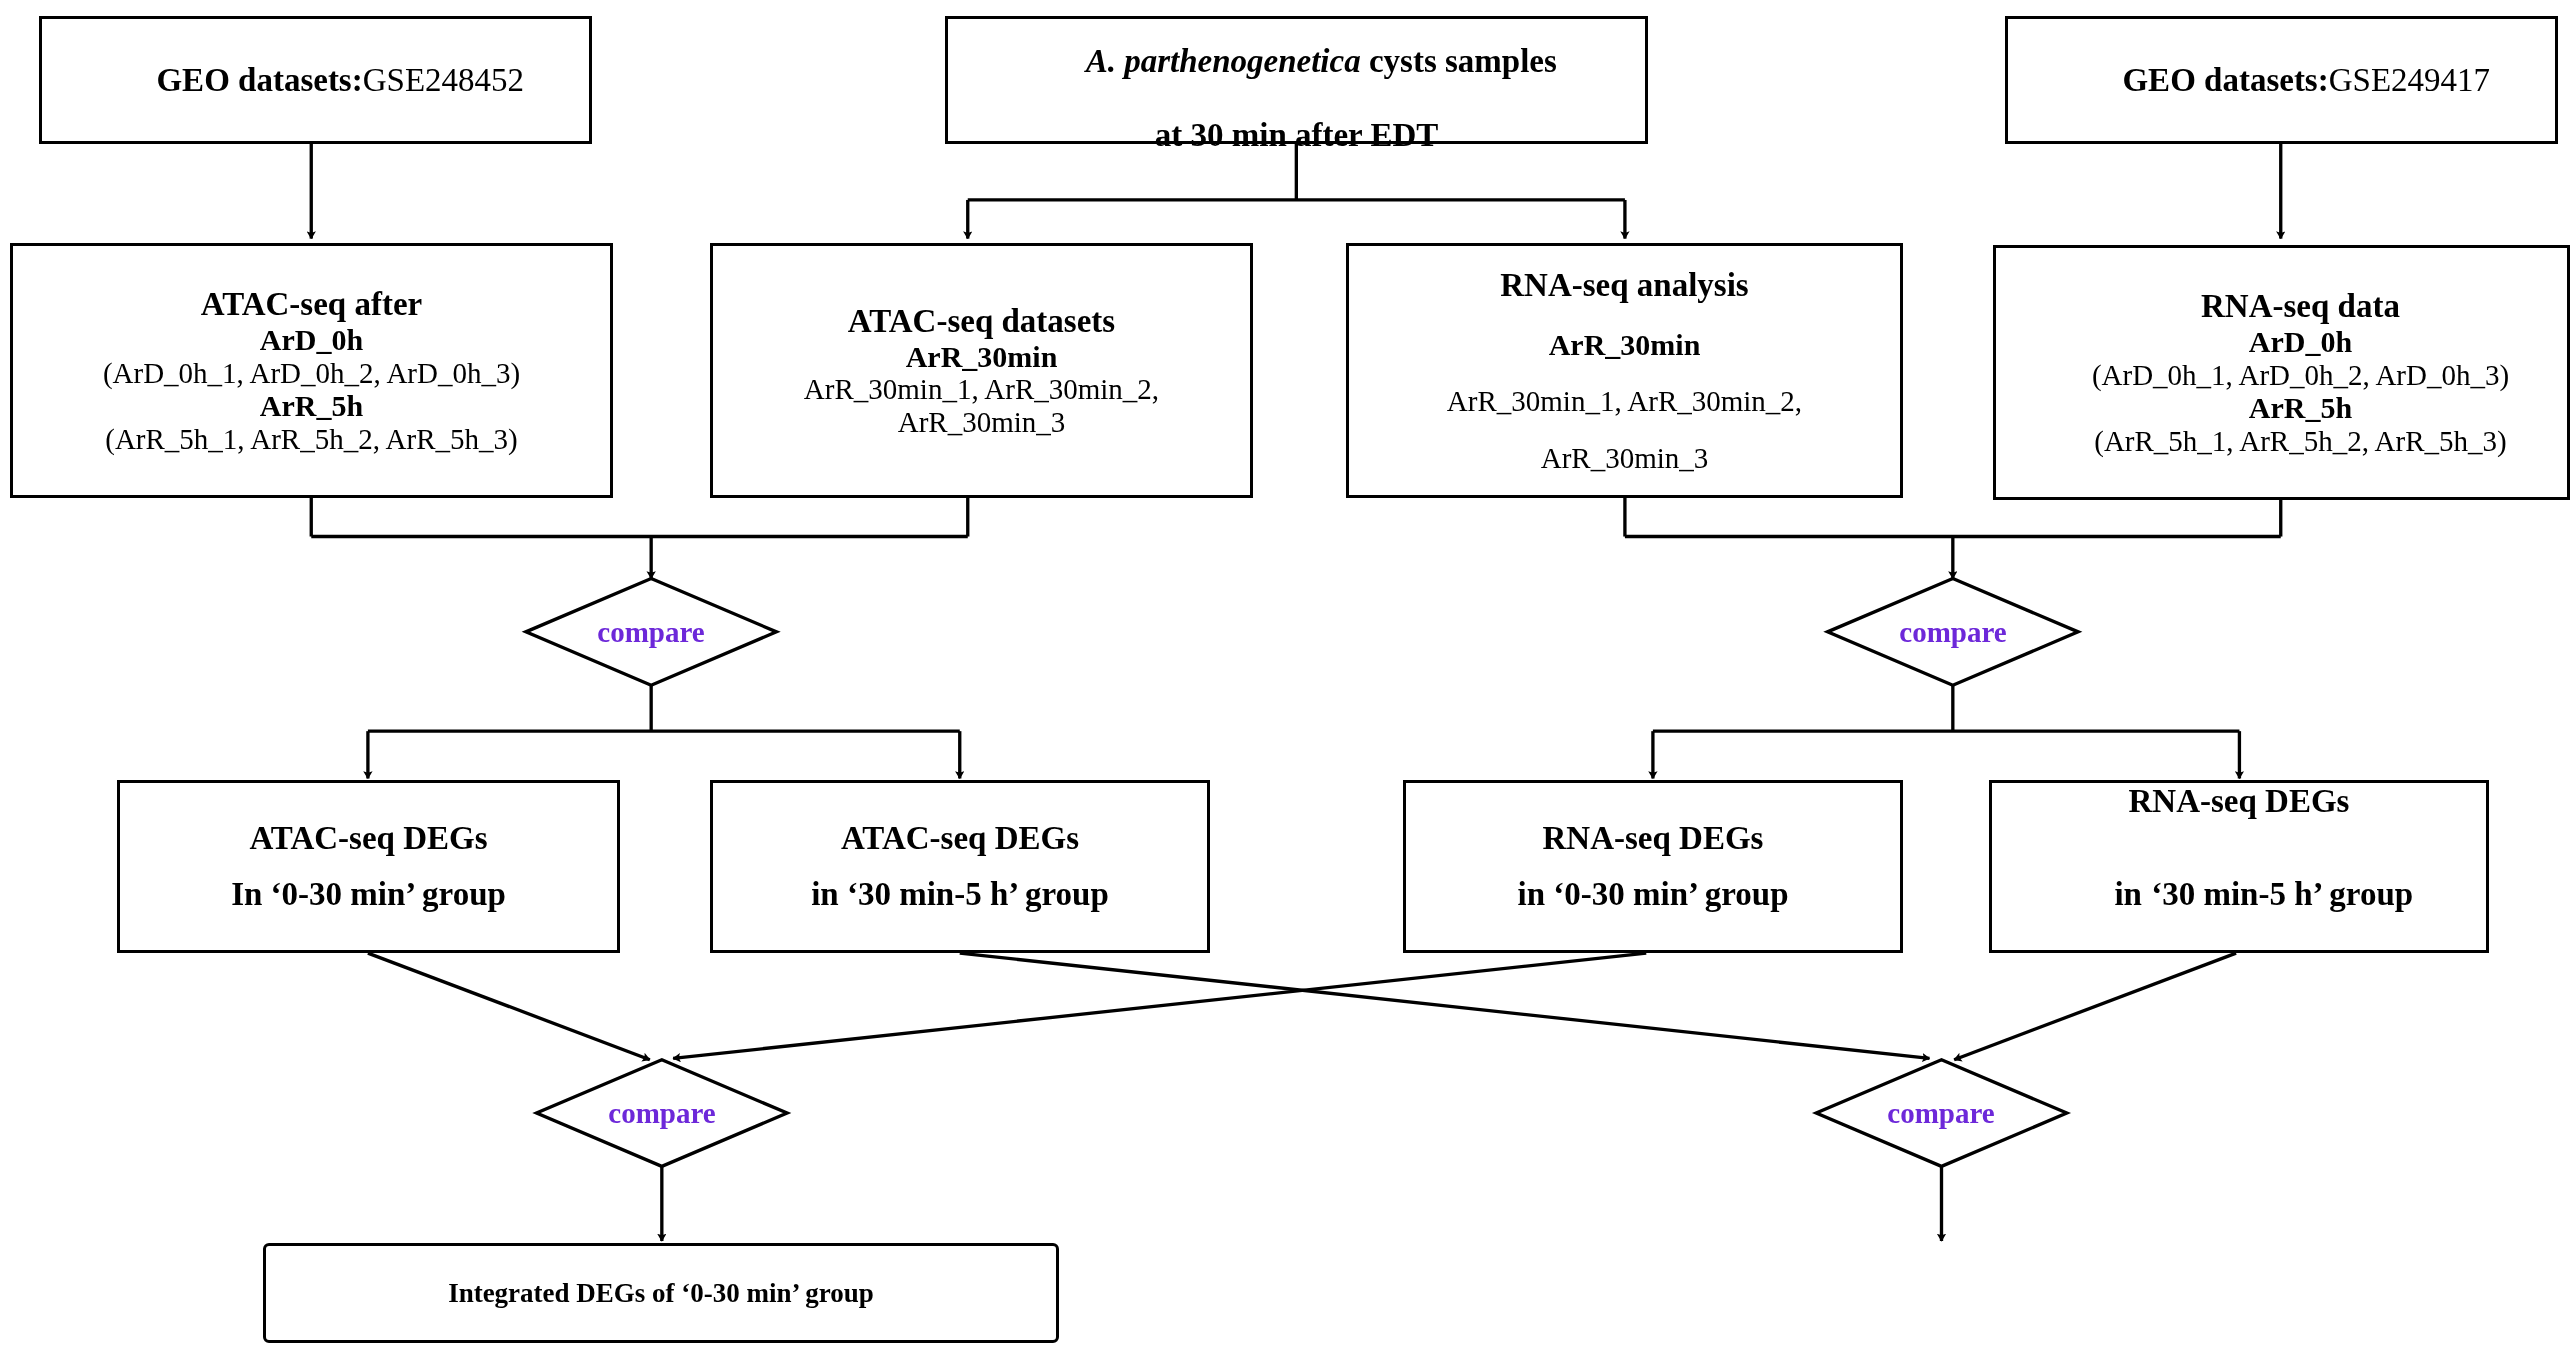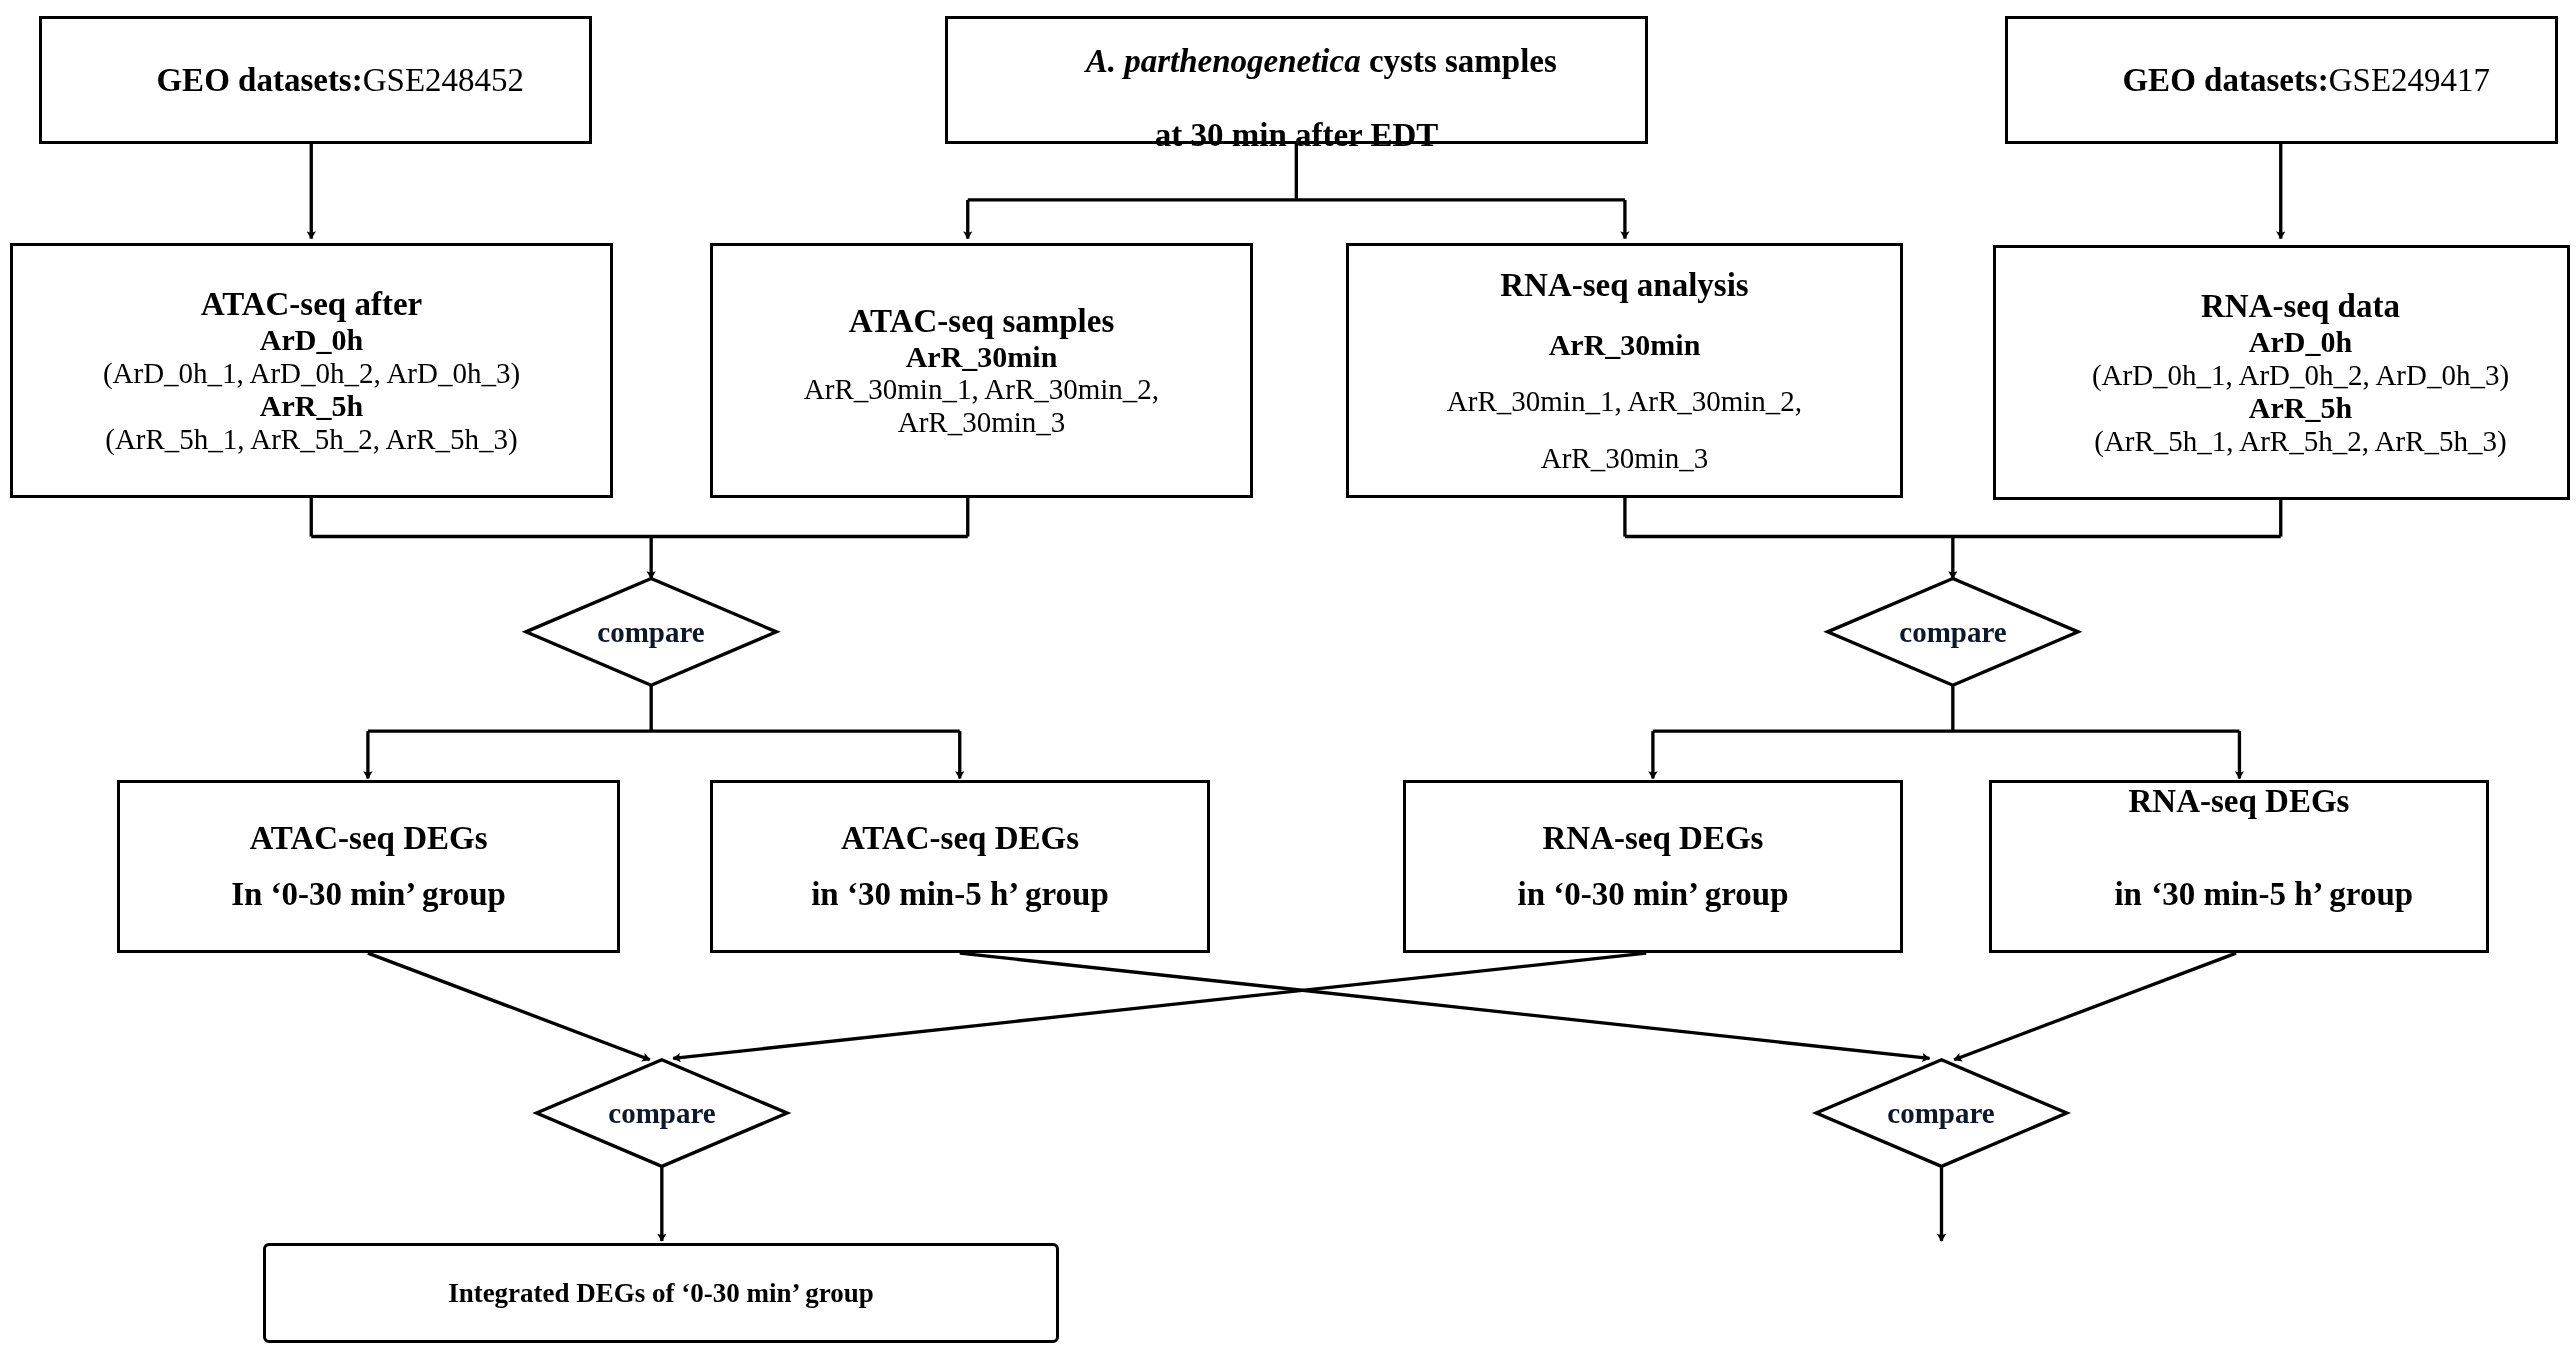--- a/index.html
+++ b/index.html
@@ -50,21 +50,21 @@
   .fs-head    { font-size: 33px; }
   .fs-sub     { font-size: 30px; }
   .fs-list    { font-size: 29px; }
   .fs-deg     { font-size: 33px; gap: 19px; }
   .fs-integ   { font-size: 27px; border-radius: 6px; }
 
   .diamond-label {
     position: absolute;
     font-weight: bold;
     font-size: 29px;
-    color: #0f172a;
+    color: #6d28d9;
     text-align: center;
     white-space: nowrap;
     transform: translate(-50%, -50%);
     pointer-events: none;
   }
   .gap-sm { display: inline-block; width: 9.3px; }
 </style>
 </head>
 <body>
 
@@ -146,21 +146,21 @@
 
   <div class="node-box" style="left:10px; top:243px; width:603px; height:255px;">
     <div class="node-line b fs-head">ATAC-seq after</div>
     <div class="node-line b fs-sub">ArD_0h</div>
     <div class="node-line reg fs-list">(ArD_0h_1, ArD_0h_2, ArD_0h_3)</div>
     <div class="node-line b fs-sub">ArR_5h</div>
     <div class="node-line reg fs-list">(ArR_5h_1, ArR_5h_2, ArR_5h_3)</div>
   </div>
 
   <div class="node-box" style="left:710px; top:243px; width:543px; height:255px;">
-    <div class="node-line b fs-head">ATAC-seq samples</div>
+    <div class="node-line b fs-head">ATAC-seq datasets</div>
     <div class="node-line b fs-sub">ArR_30min</div>
     <div class="node-line reg fs-list">ArR_30min_1, ArR_30min_2,</div>
     <div class="node-line reg fs-list">ArR_30min_3</div>
   </div>
 
   <div class="node-box" style="left:1346px; top:243px; width:557px; height:255px;gap:24px;">
     <div class="node-line b fs-head">RNA-seq analysis</div>
     <div class="node-line b fs-sub">ArR_30min</div>
     <div class="node-line reg fs-list">ArR_30min_1, ArR_30min_2,</div>
     <div class="node-line reg fs-list">ArR_30min_3</div>

